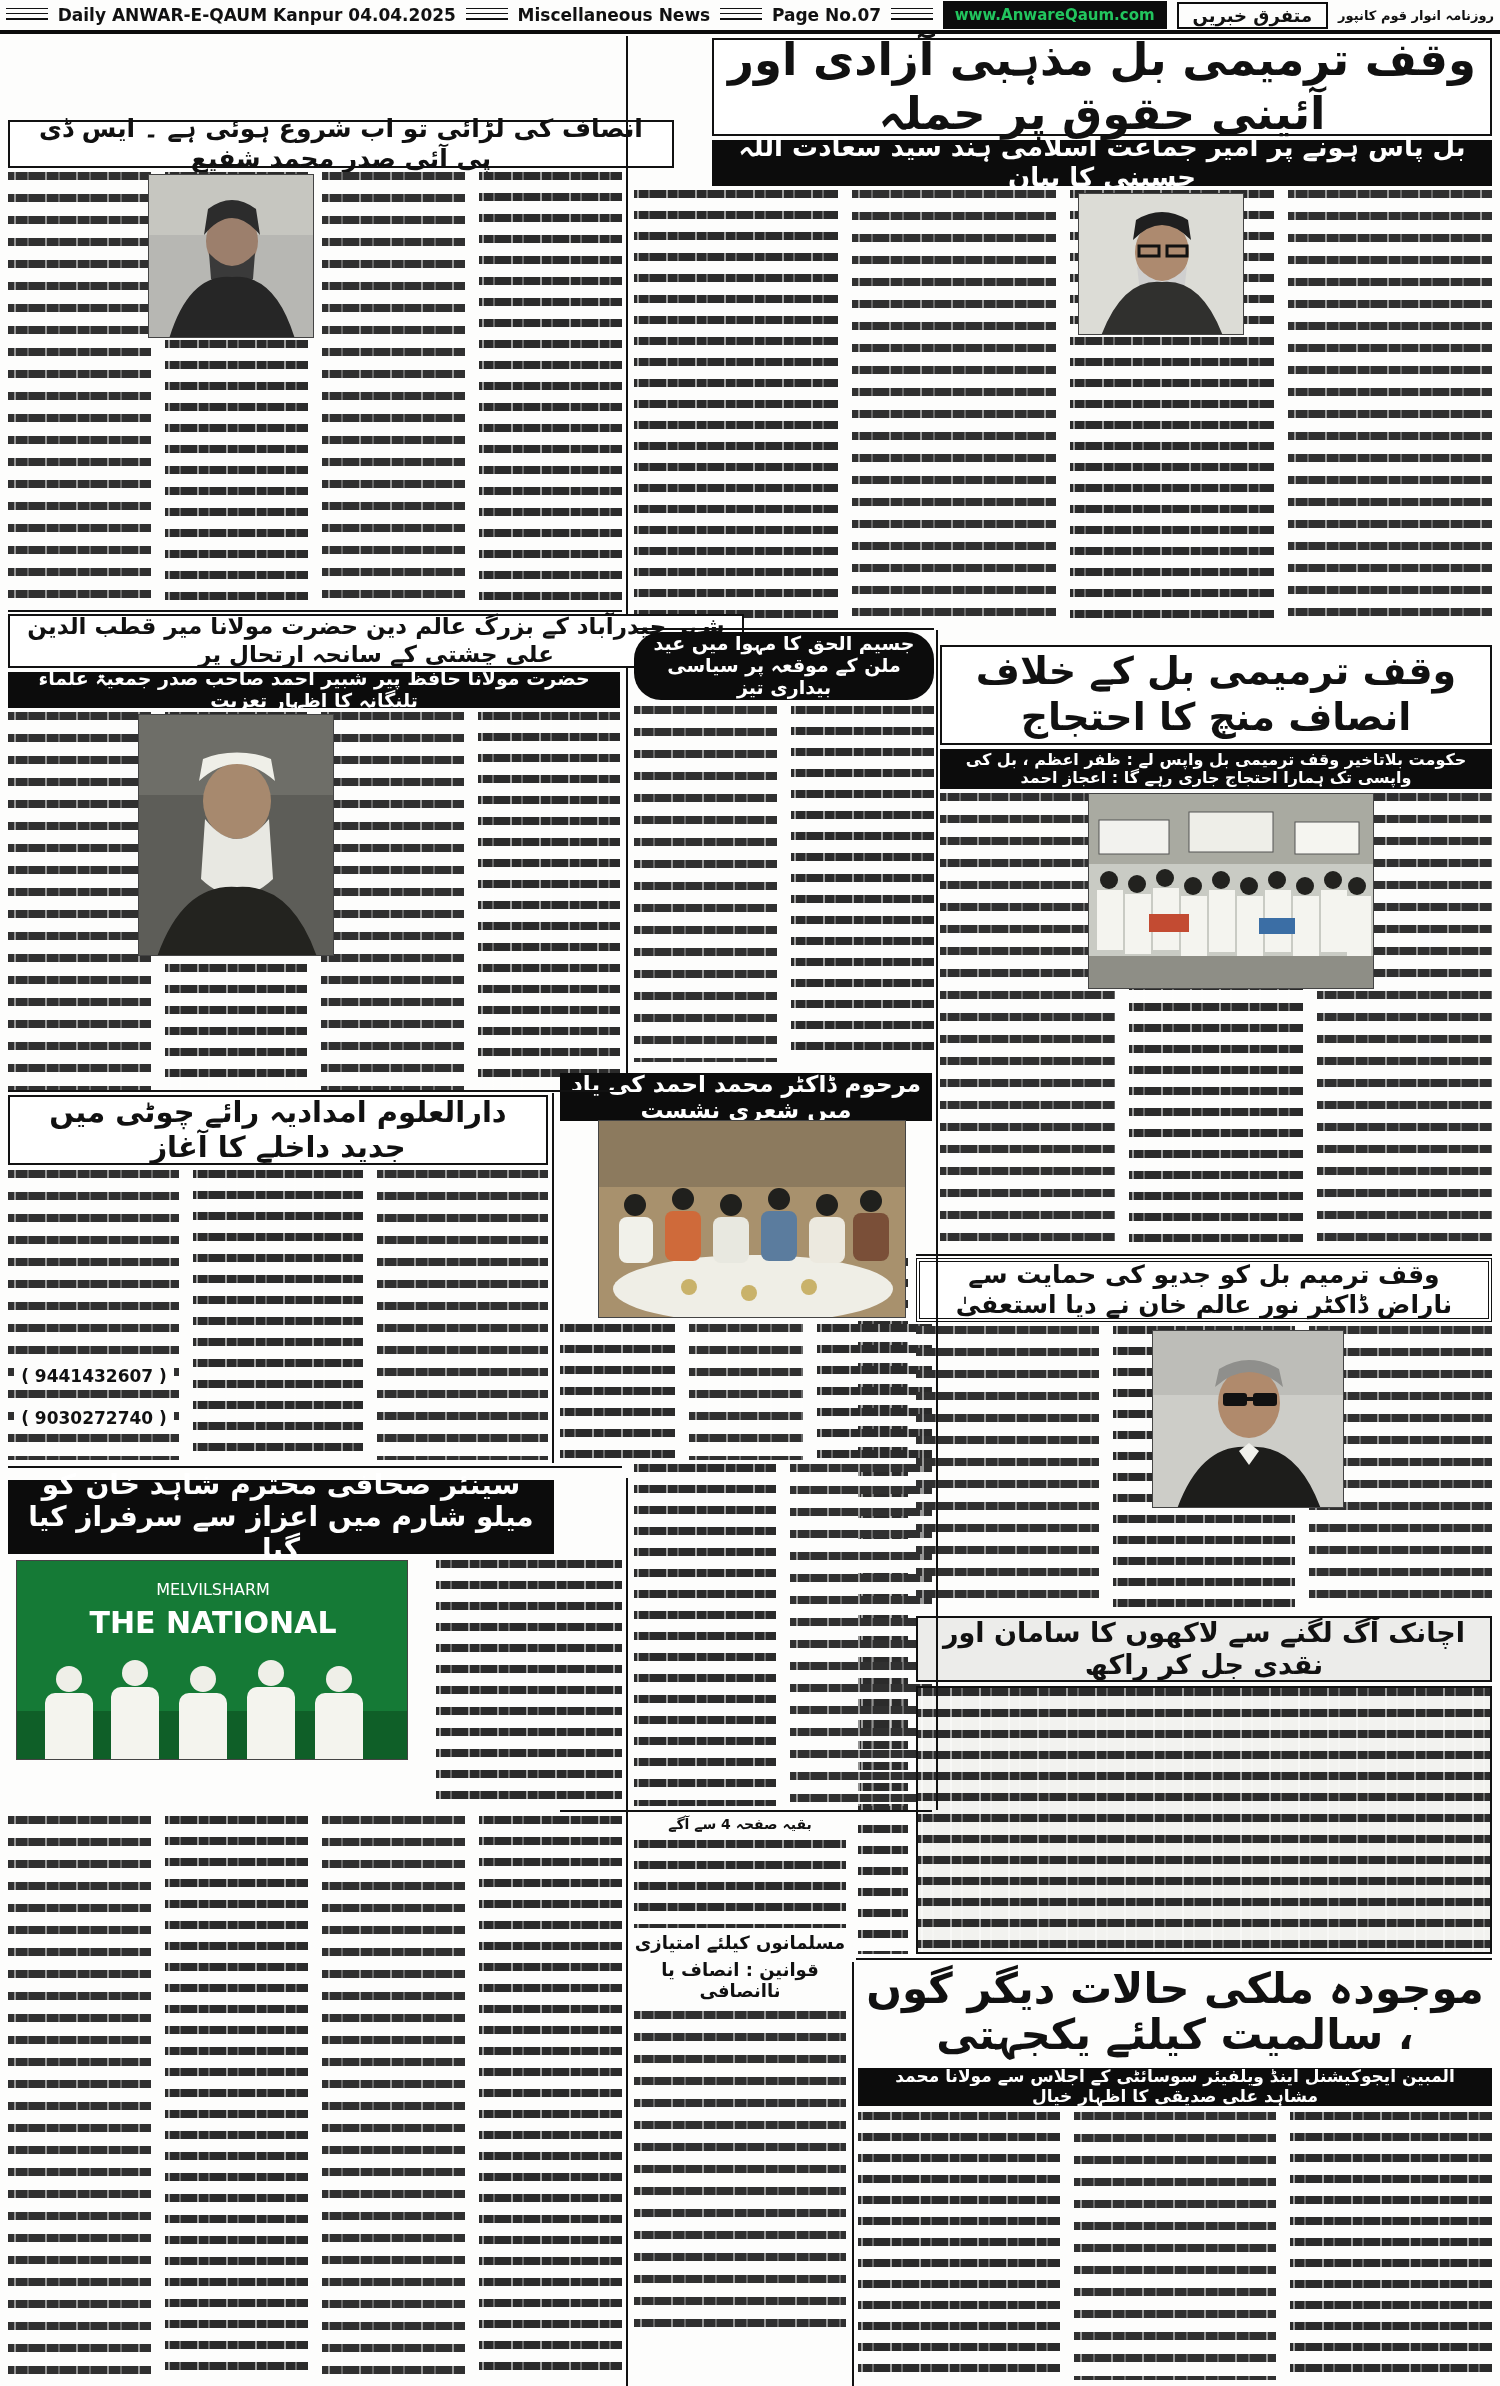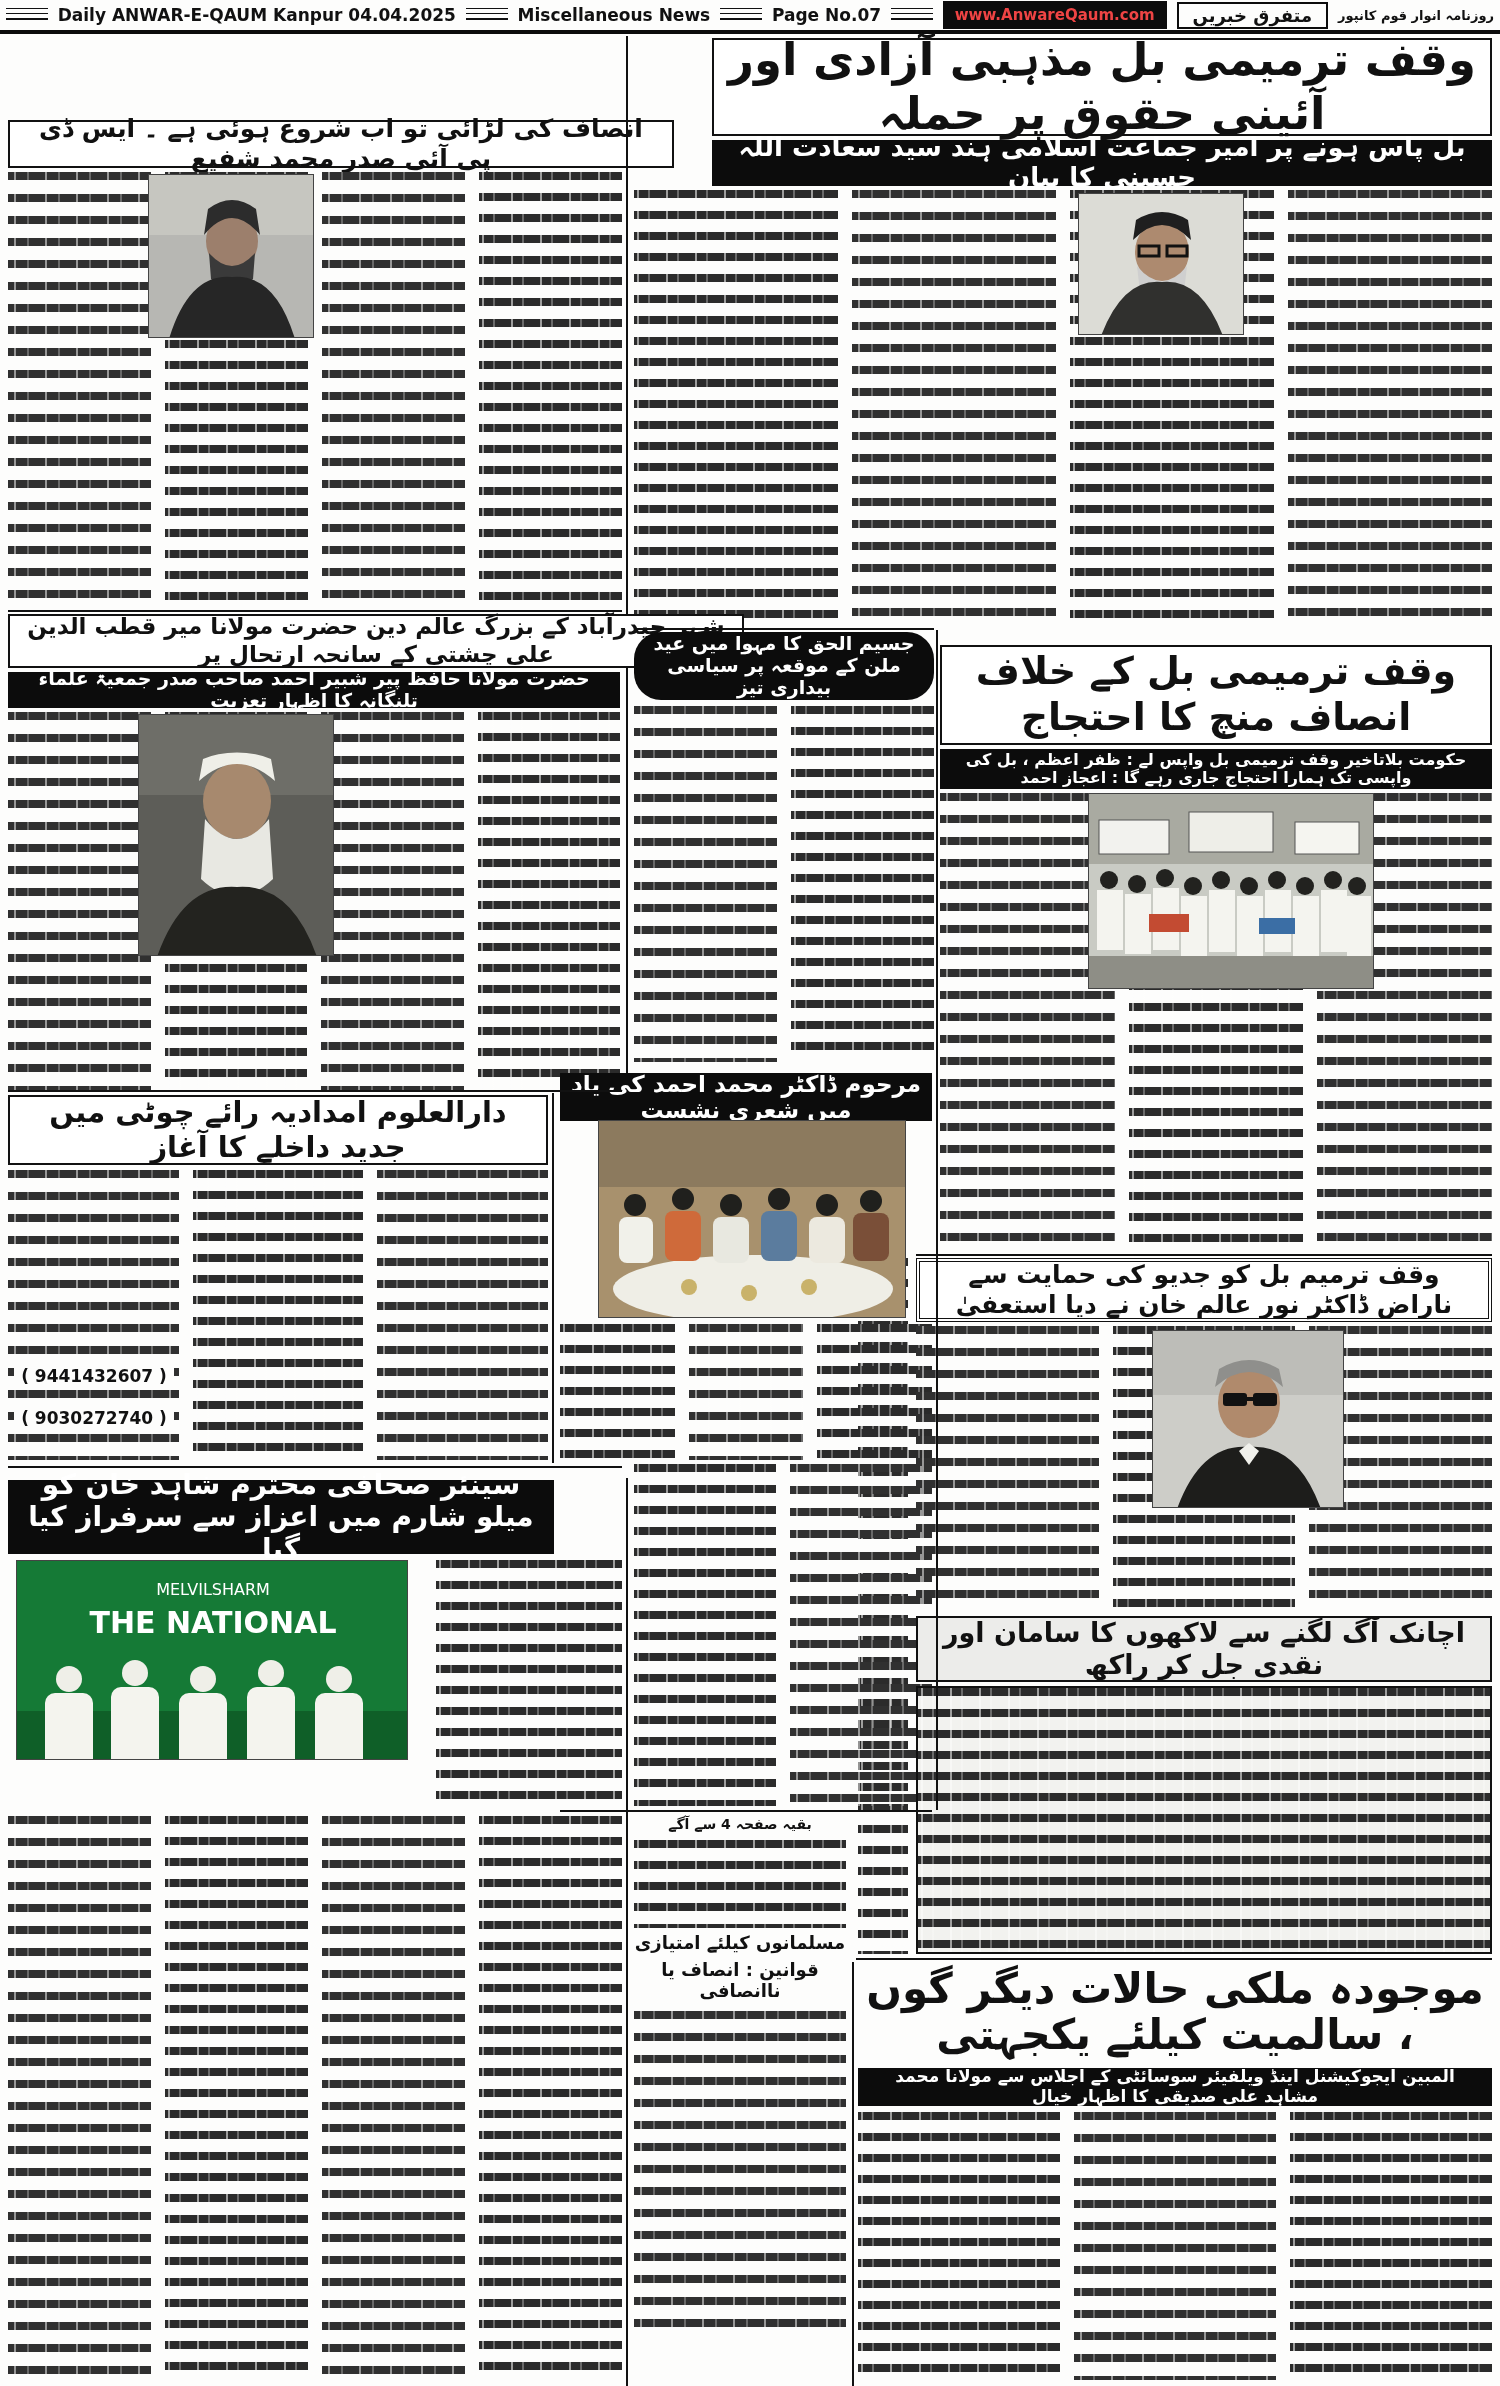--- a/index.html
+++ b/index.html
@@ -3,21 +3,21 @@
 <meta charset="utf-8">
 <style>
   html,body{margin:0;padding:0;background:#777;}
   .page{position:relative;width:1500px;height:2386px;background:#fdfdfc;margin:0 auto;
         font-family:"DejaVu Sans",sans-serif;color:#111;overflow:hidden;
         border-right:3px solid #111;}
   
   .masthead{position:absolute;left:0;top:0;width:1500px;height:30px;display:flex;align-items:center;gap:10px;padding:0 6px;box-sizing:border-box;}
   .mh-rule{flex:1;height:14px;background:repeating-linear-gradient(180deg,#111 0 1.5px,transparent 1.5px 5px);}
   .mh-text{font-weight:bold;font-size:17px;white-space:nowrap;}
-  .mh-site{background:#0c0c0c;color:#ef4444;font-size:15px;font-weight:bold;padding:5px 12px;white-space:nowrap;}
+  .mh-site{background:#0c0c0c;color:#22c55e;font-size:15px;font-weight:bold;padding:5px 12px;white-space:nowrap;}
   .mh-sec-ur{border:2px solid #0c0c0c;font-weight:bold;font-size:18px;padding:1px 14px;white-space:nowrap;}
   .mh-right{font-size:13px;font-weight:bold;white-space:nowrap;direction:rtl;}
   .top-rule{position:absolute;left:0;top:30px;width:1500px;height:4px;background:#0c0c0c;}
   
   .abs{position:absolute;box-sizing:border-box;}
   .banner{background:#0c0c0c;color:#fff;display:flex;align-items:center;justify-content:center;text-align:center;direction:rtl;font-weight:bold;line-height:1.15;padding:2px 10px;}
   .boxhead{border:2px solid #111;background:#fff;display:flex;align-items:center;justify-content:center;text-align:center;direction:rtl;font-weight:bold;line-height:1.2;padding:2px 8px;}
   .dblbox{border:4px double #111;}
   .cols{display:flex;flex-direction:row-reverse;gap:14px;}
   .col{flex:1;}

